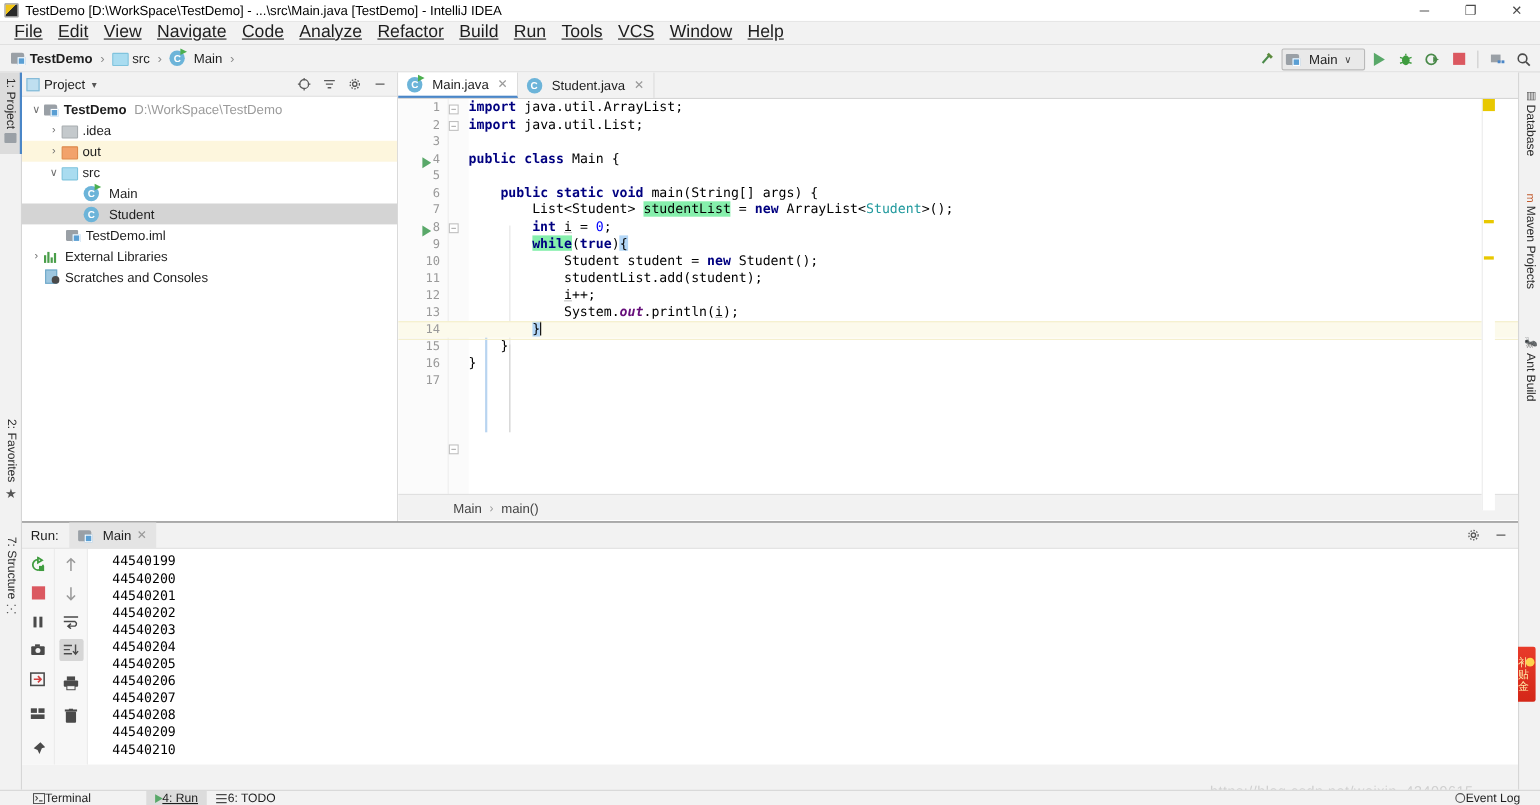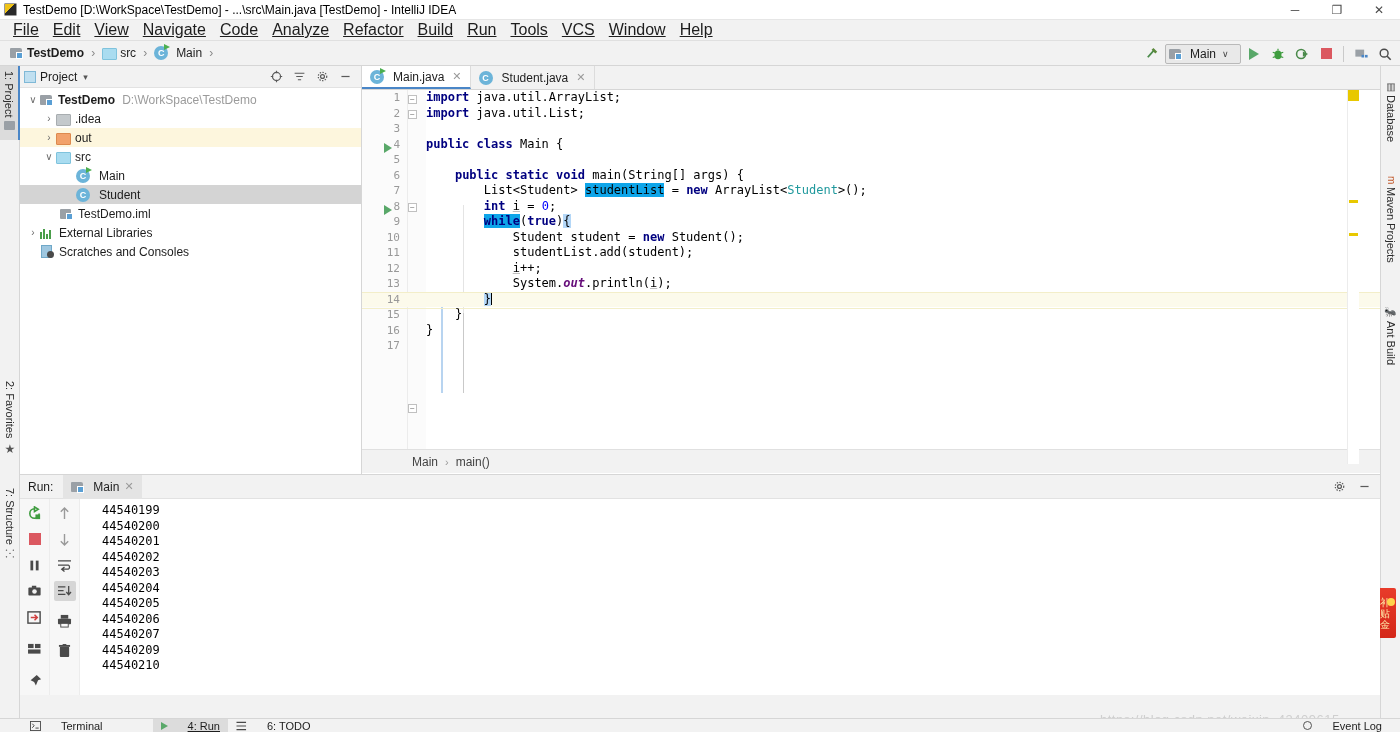--- a/index.html
+++ b/index.html
@@ -173,21 +173,21 @@
   .cline.cur { background: #fcfaeb; }
   .cline.cur::after {
     content: ""; position: absolute; left: 0; right: 0; top: 0; height: 15.5px;
     border-top: 1px solid #f3eec9; border-bottom: 1px solid #f3eec9; pointer-events: none;
   }
   .kw { color: #000080; font-weight: bold; }
   .num { color: #0000ff; }
   .fld { color: #660e7a; font-style: italic; font-weight: bold; }
   .typ { color: #20999d; }
   .plain { color: #000000; }
-  .hlvar { background: #0ea5e9; }
+  .hlvar { background: #86efac; }
   .usage { text-decoration: underline; text-decoration-color: #c0c0c0; }
   .selbox { background: #b4d7f7; }
   .runmark {
     position: absolute; left: 22px; width: 0; height: 0;
     border-left: 8px solid #59a869; border-top: 5px solid transparent; border-bottom: 5px solid transparent;
   }
   .foldmark {
     position: absolute; left: 46px; width: 9px; height: 9px;
     border: 1px solid #c0c0c0; background: #fff; font-size: 8px; line-height: 8px;
     text-align: center; color: #888; font-family: "DejaVu Sans Mono", monospace;
@@ -251,21 +251,21 @@
     padding: 4px 0 0 22px; color: #000; overflow: hidden;
   }
   .cl { height: 15.5px; white-space: pre; }
 
   
   .statusbar {
     position: absolute; left: 0; bottom: 0; width: 1400px; height: 14px;
     background: #f2f2f2; border-top: 1px solid #d6d6d6;
     display: flex; align-items: center; font-size: 11px;
   }
-  .sb-item { display: flex; align-items: center; gap: 20px; padding: 0 8px; height: 14px; }
+  .sb-item { display: flex; align-items: center; gap: 0; padding: 0 8px; height: 14px; }
   .sb-item.on { background: #dcdcdc; margin-left: 42px; }
   .sb-right { margin-left: auto; display: flex; align-items: center; padding-right: 10px; }
   .circle-ic { width: 9px; height: 9px; border: 1.4px solid #555; border-radius: 50%; }
 
   
   .watermark {
     position: absolute; left: 1100px; top: 712px; font-size: 13px;
     color: #cfcfcf; letter-spacing: 0.5px; white-space: nowrap;
     font-family: "Liberation Sans", sans-serif;
   }
@@ -676,20 +676,21 @@
       <div class="console">
         <div class="cl">44540199</div>
         <div class="cl">44540200</div>
         <div class="cl">44540201</div>
         <div class="cl">44540202</div>
         <div class="cl">44540203</div>
         <div class="cl">44540204</div>
         <div class="cl">44540205</div>
         <div class="cl">44540206</div>
         <div class="cl">44540207</div>
+        <div class="cl">44540208</div>
         <div class="cl">44540209</div>
         <div class="cl">44540210</div>
       </div>
     </div>
   </div>
 
   <div class="watermark">https://blog.csdn.net/weixin_43409615</div>
 
   <div class="statusbar">
     <div class="sb-item" style="margin-left:22px">

